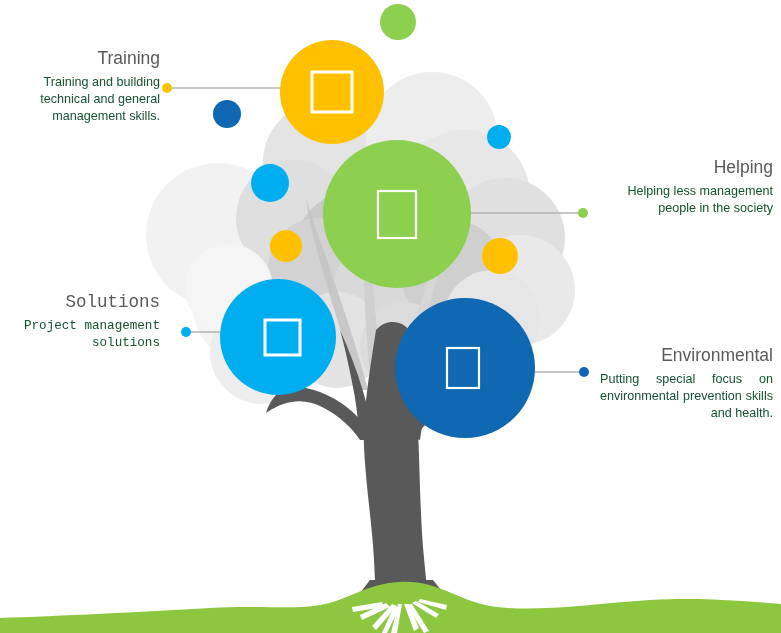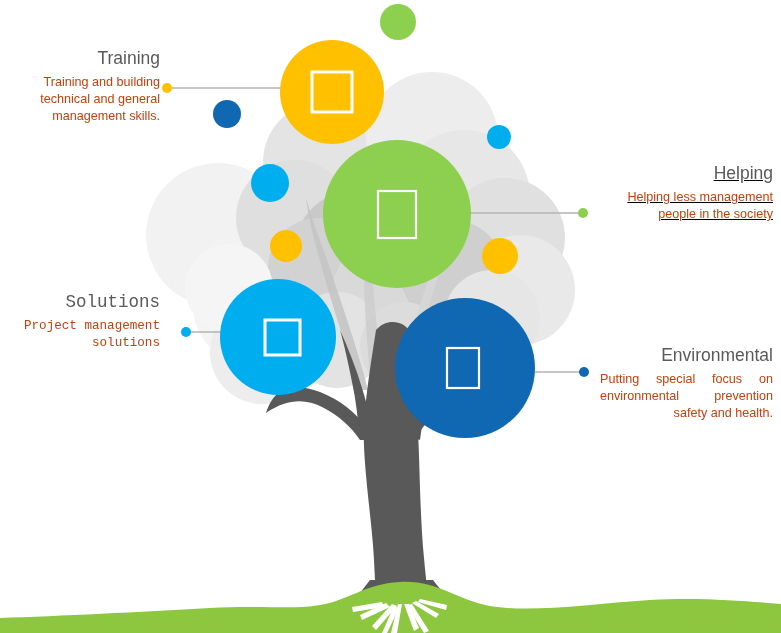--- a/index.html
+++ b/index.html
@@ -11,30 +11,30 @@
   }
   #stage{position:absolute;left:0;top:0;width:781px;height:633px;padding-left:36px;}
   #art{position:absolute;left:0;top:0;width:781px;height:633px;}
 
   .label-block{position:absolute;}
   .label-title{
     color:#5a5a5a;font-size:17.5px;font-weight:400;line-height:22px;
     white-space:nowrap;
   }
   .label-body{
-    color:#c2410c;font-size:12.6px;font-weight:400;line-height:17px;
+    color:#14532d;font-size:12.6px;font-weight:400;line-height:17px;
     margin-top:5px;
   }
   .ta-right{text-align:right;}
   .ta-just{text-align:justify;text-align-last:right;}
 
   
   #lbl-training{left:8px;top:47px;width:152px;}
   #lbl-solutions{left:8px;top:291px;width:152px;font-family:Liberation Mono, monospace;}
-  #lbl-helping{left:600px;top:162px;width:173px;text-decoration:underline;}
+  #lbl-helping{left:600px;top:156px;width:173px;}
   #lbl-environmental{left:600px;top:344px;width:173px;}
 </style>
 </head>
 <body>
 
 <div id="stage">
 
   <svg id="art" viewBox="0 0 781 633" xmlns="http://www.w3.org/2000/svg">
 
     <g shape-rendering="geometricPrecision">
@@ -175,16 +175,16 @@
     <div class="label-body">Project management solutions</div>
   </div>
 
   <div class="label-block ta-right" id="lbl-helping">
     <div class="label-title">Helping</div>
     <div class="label-body">Helping less management people in the society</div>
   </div>
 
   <div class="label-block ta-right" id="lbl-environmental">
     <div class="label-title">Environmental</div>
-    <div class="label-body ta-just">Putting special focus on environmental prevention safety and health.</div>
+    <div class="label-body ta-just">Putting special focus on environmental prevention skills and health.</div>
   </div>
 
 </div>
 
 </body></html>

